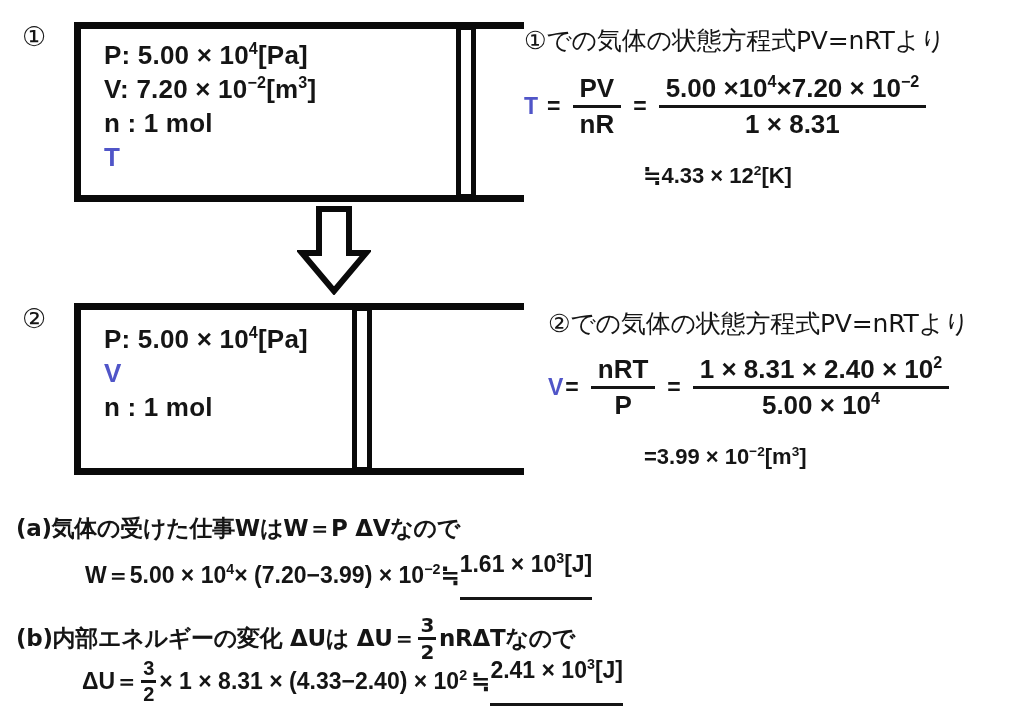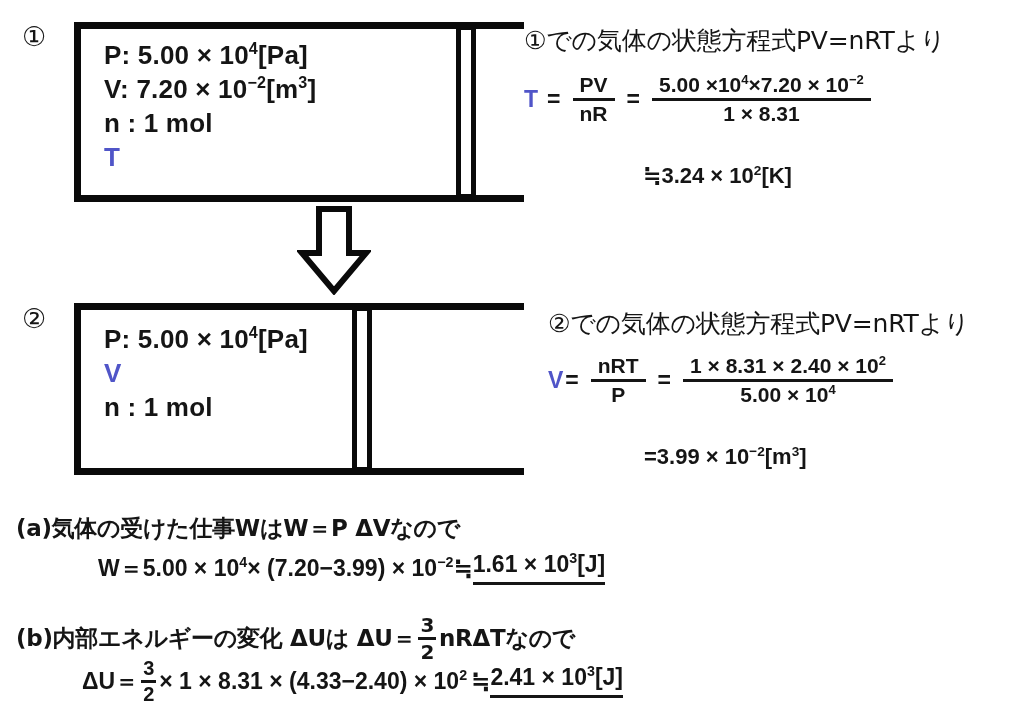--- a/index.html
+++ b/index.html
@@ -100,21 +100,21 @@
   .frac .bar {
     width: 100%;
     height: 3px;
     background: #151515;
   }
   .frac .den {
     padding: 1px 7px 0 7px;
     font-weight: bold;
     white-space: nowrap;
   }
-  .frac-sm { font-size: 21px; }
+  .frac-sm { font-size: 26px; }
   .frac-tiny .num, .frac-tiny .den { font-size: 20px; padding: 0 2px; }
   .frac-tiny .bar { height: 2.5px; }
 
   .result-row {
     position: absolute;
     font-size: 22px;
     font-weight: bold;
     white-space: nowrap;
   }
 
@@ -132,21 +132,21 @@
   .ans-line {
     position: absolute;
     font-size: 23px;
     font-weight: bold;
     white-space: nowrap;
     display: flex;
     align-items: center;
   }
   .boxed-answer {
     border-bottom: 3.5px solid #151515;
-    padding-bottom: 4px;
+    padding-bottom: 19px;
   }
   .nowrap { white-space: nowrap; }
 </style>
 </head>
 <body>
 
 <div class="abs circled" style="left:22px; top:23px;">①</div>
 
 <div class="cyl-wrap" style="left:74px; top:22px; width:450px; height:180px;">
   <div class="cyl-wall cyl-top" style="left:0; top:0; width:450px;"></div>
@@ -206,21 +206,21 @@
     <span class="eq-op">=</span>
     <span class="frac frac-sm">
       <span class="num"><span>5.00 ×10</span><sup class="ex">4</sup><span>×7.20 × 10</span><sup class="ex">−2</sup></span>
       <span class="bar"></span>
       <span class="den">1 × 8.31</span>
     </span>
   </div>
 </div>
 
 <div class="result-row" style="left:643px; top:163px;">
-  <span>≒</span><span>3.24 × 10</span><sup class="ex">2</sup><span>[K]</span>
+  <span>≒</span><span>4.33 × 12</span><sup class="ex">2</sup><span>[K]</span>
 </div>
 
 <div class="derivation" style="left:548px; top:307px;">
   <div class="deriv-head">②での気体の状態方程式PV=nRTより</div>
 
   <div class="eq-row" style="margin-top:14px;">
     <span class="eq-lhs blue">V</span>
     <span class="eq-op" style="margin-left:2px;">=</span>
     <span class="frac frac-sm">
       <span class="num">nRT</span>
@@ -235,21 +235,21 @@
     </span>
   </div>
 </div>
 
 <div class="result-row" style="left:644px; top:444px;">
   <span>=</span><span>3.99 × 10</span><sup class="ex">−2</sup><span>[m</span><sup class="ex">3</sup><span>]</span>
 </div>
 
 <div class="ans-head" style="left:16px; top:513px;">(a)気体の受けた仕事WはW＝P ΔVなので</div>
 
-<div class="ans-line" style="left:98px; top:551px;">
+<div class="ans-line" style="left:85px; top:551px;">
   <span class="nowrap"><span>W＝5.00 × 10</span><sup class="ex">4</sup></span>
   <span class="nowrap"><span> × (7.20−3.99) × 10</span><sup class="ex">−2</sup></span>
   <span>≒</span>
   <span class="boxed-answer nowrap"><span>1.61 × 10</span><sup class="ex">3</sup><span>[J]</span></span>
 </div>
 
 <div class="ans-head" style="left:16px; top:613px;">
   <span>(b)内部エネルギーの変化 ΔUは ΔU＝</span>
   <span class="frac frac-tiny">
     <span class="num">3</span>

